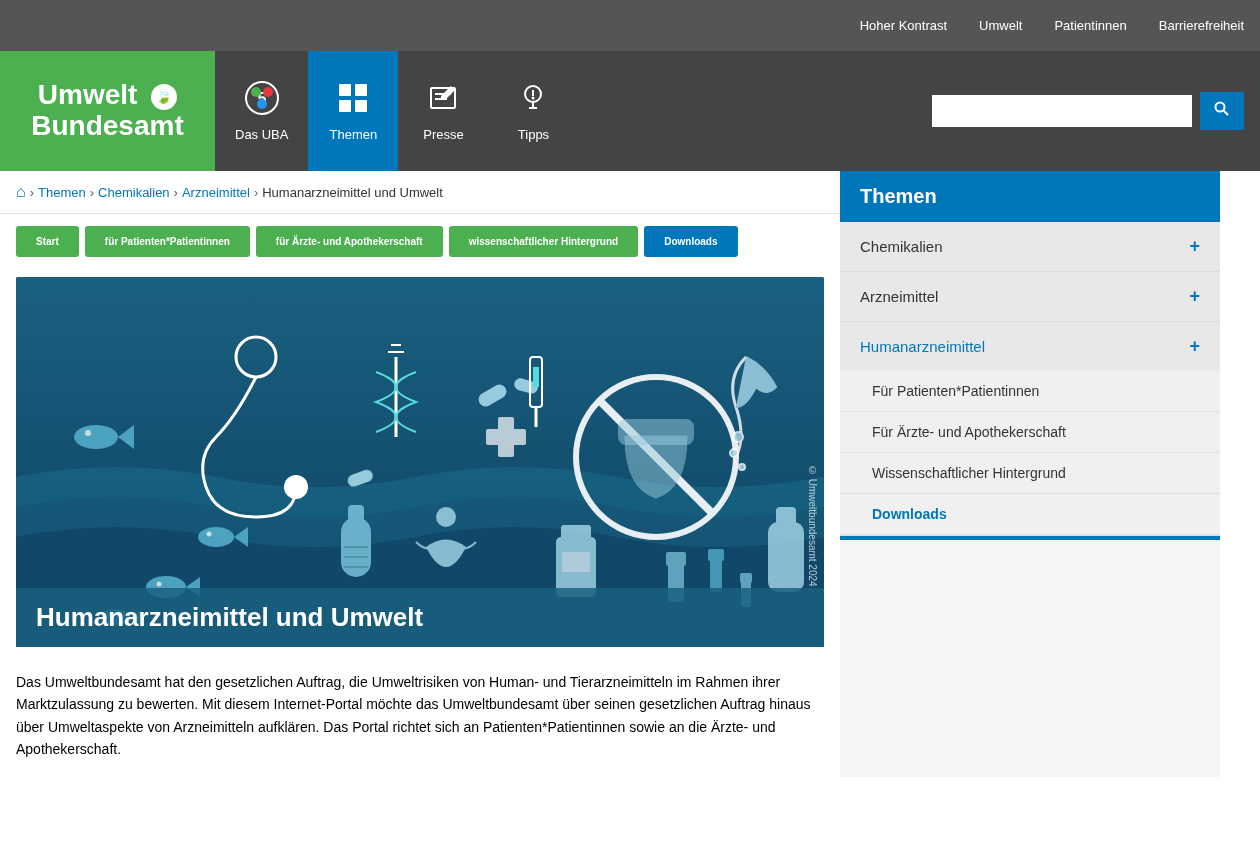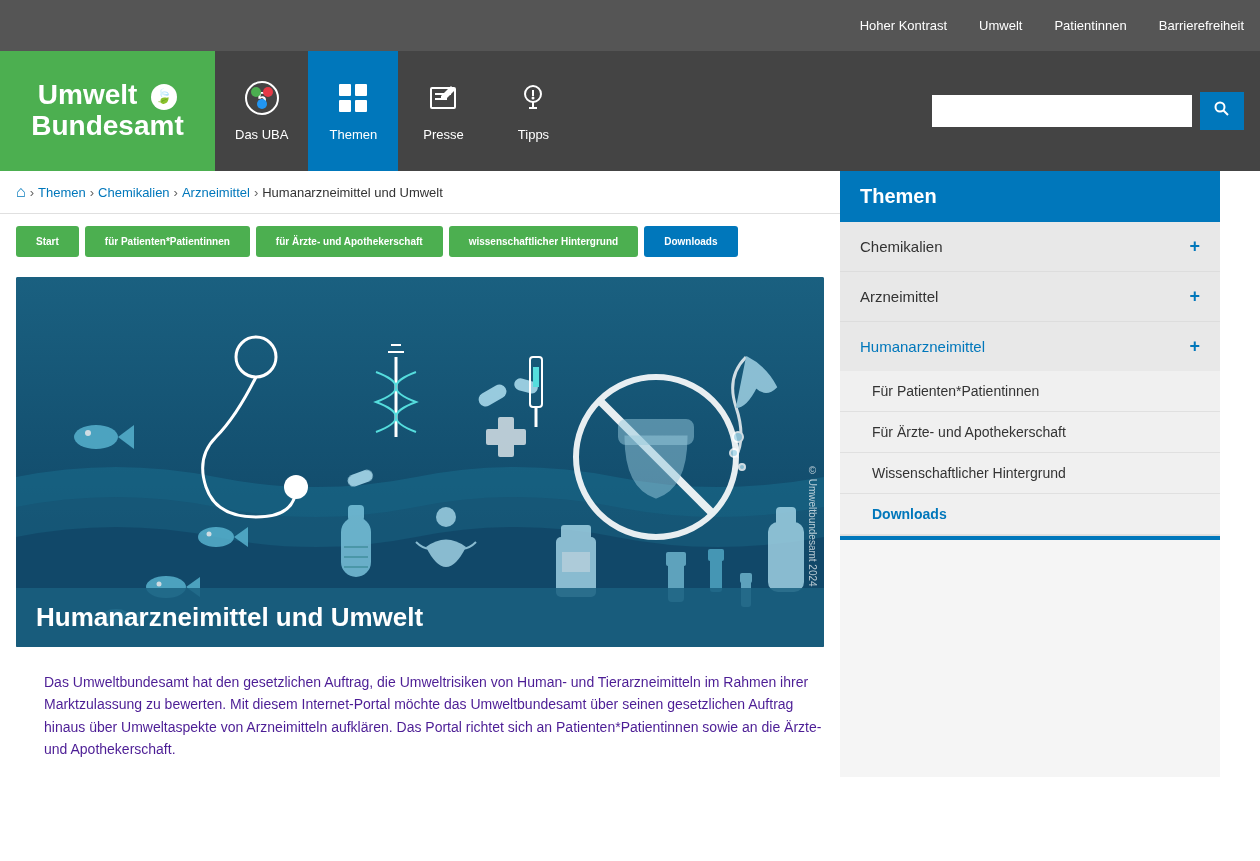--- a/index.html
+++ b/index.html
@@ -195,22 +195,21 @@
       font-size: 10px;
       writing-mode: vertical-rl;
       text-orientation: mixed;
     }
 
     
     .desc-wrap {
       padding: 16px;
       font-size: 14px;
       line-height: 1.6;
-      color: #4c1d95;
-      margin-left: 28px;
+      color: #000000;
     }
 
     
     .sidebar {
       width: 380px;
       flex-shrink: 0;
       background: #f5f5f5;
     }
     .sidebar-title {
       background: #0077bb;

